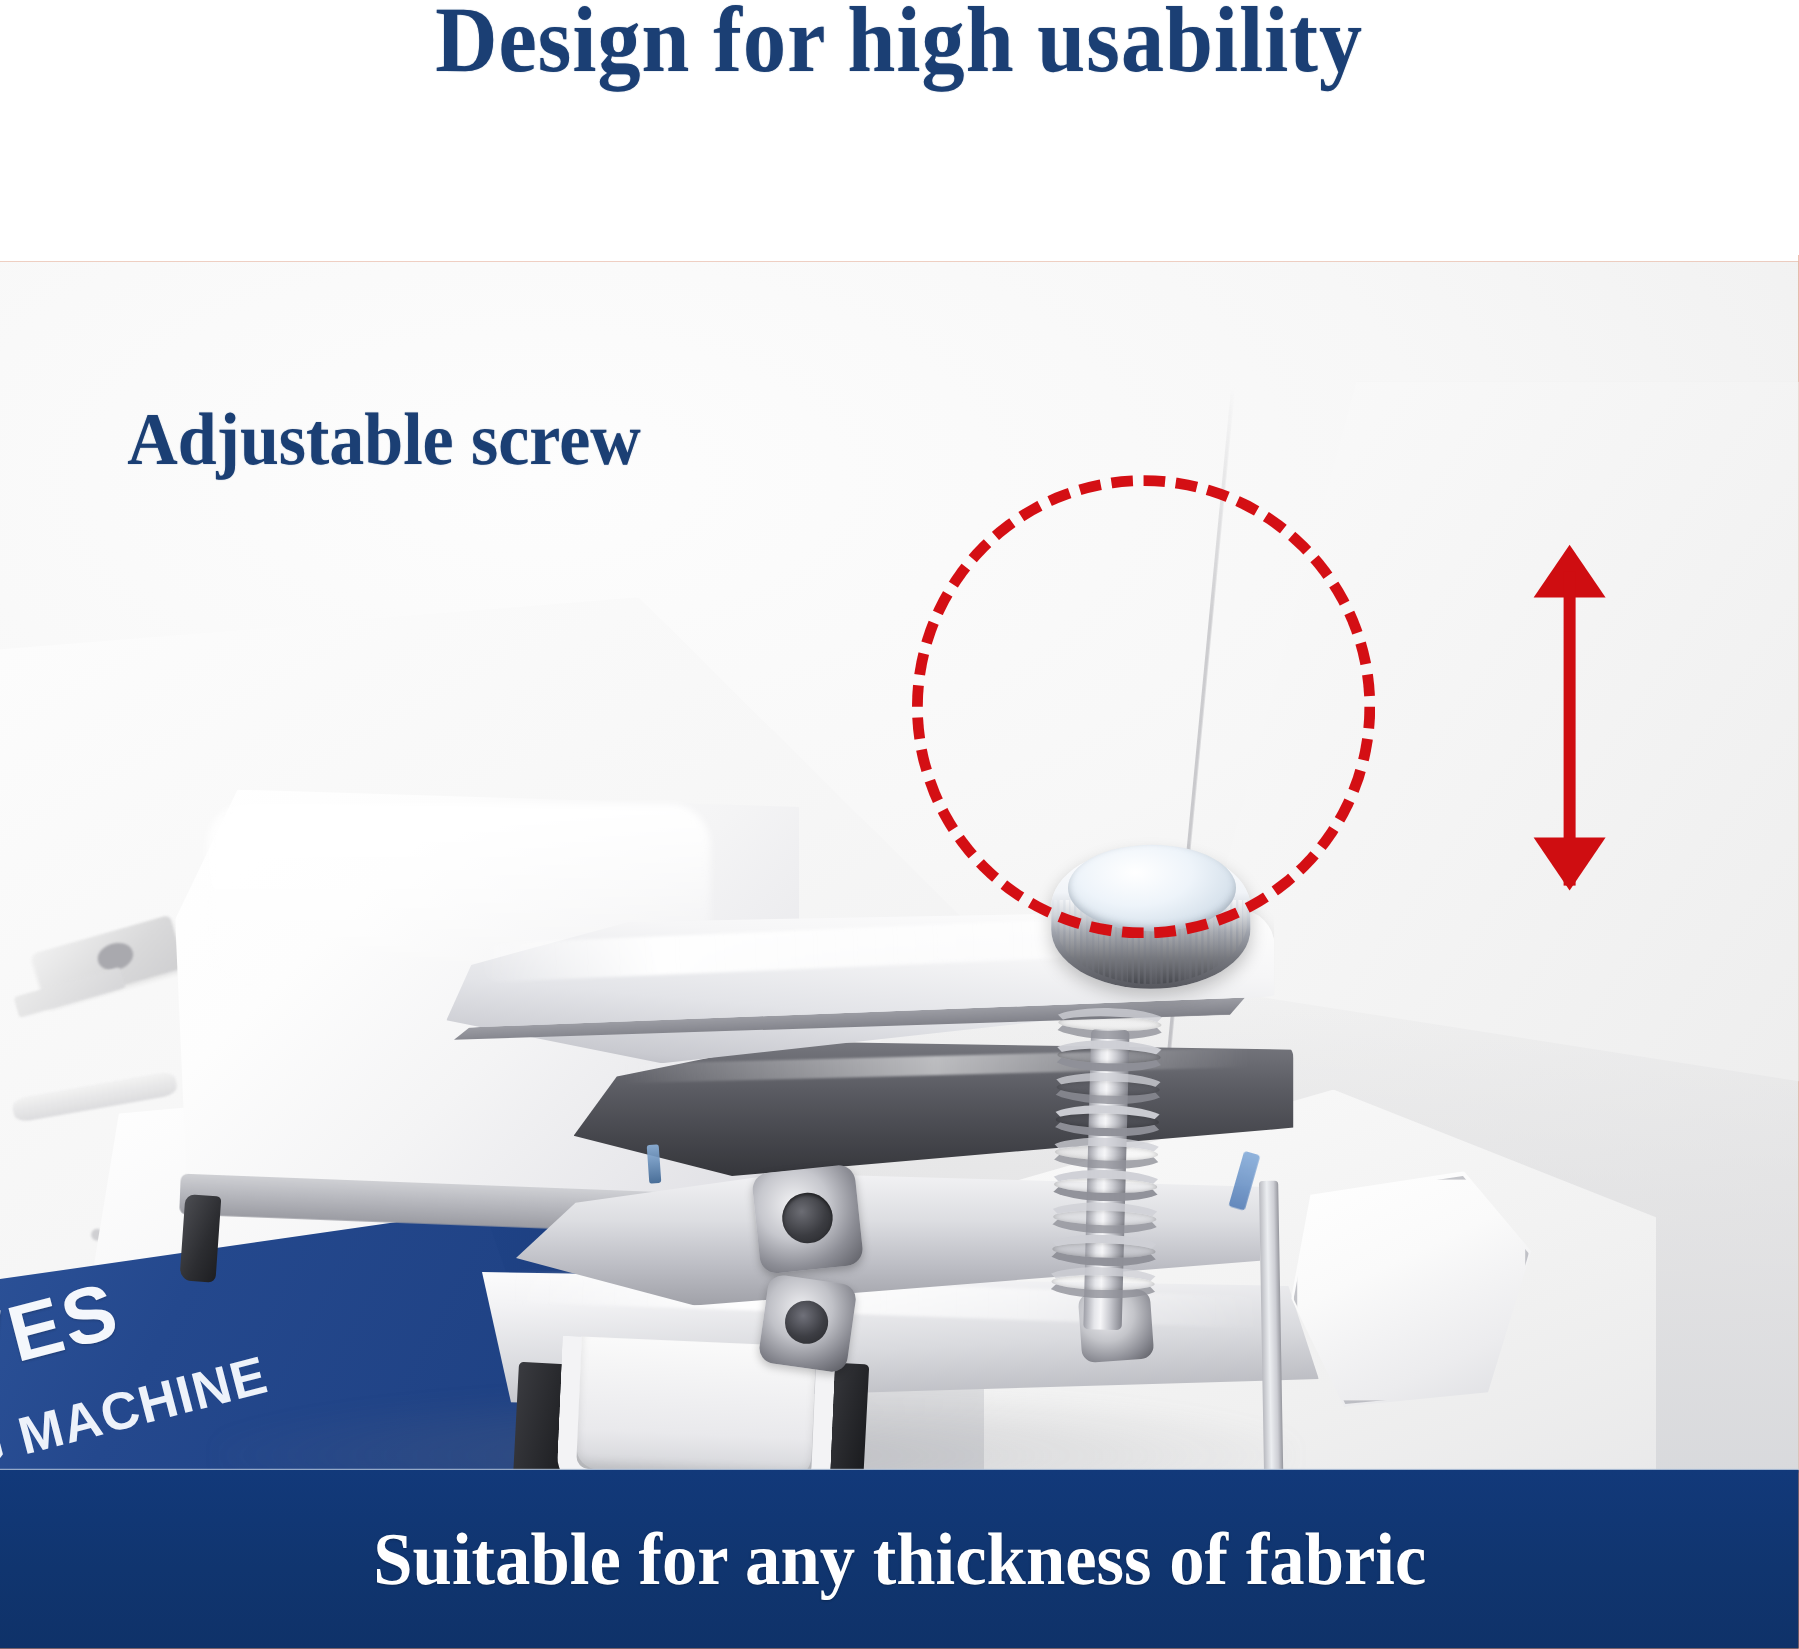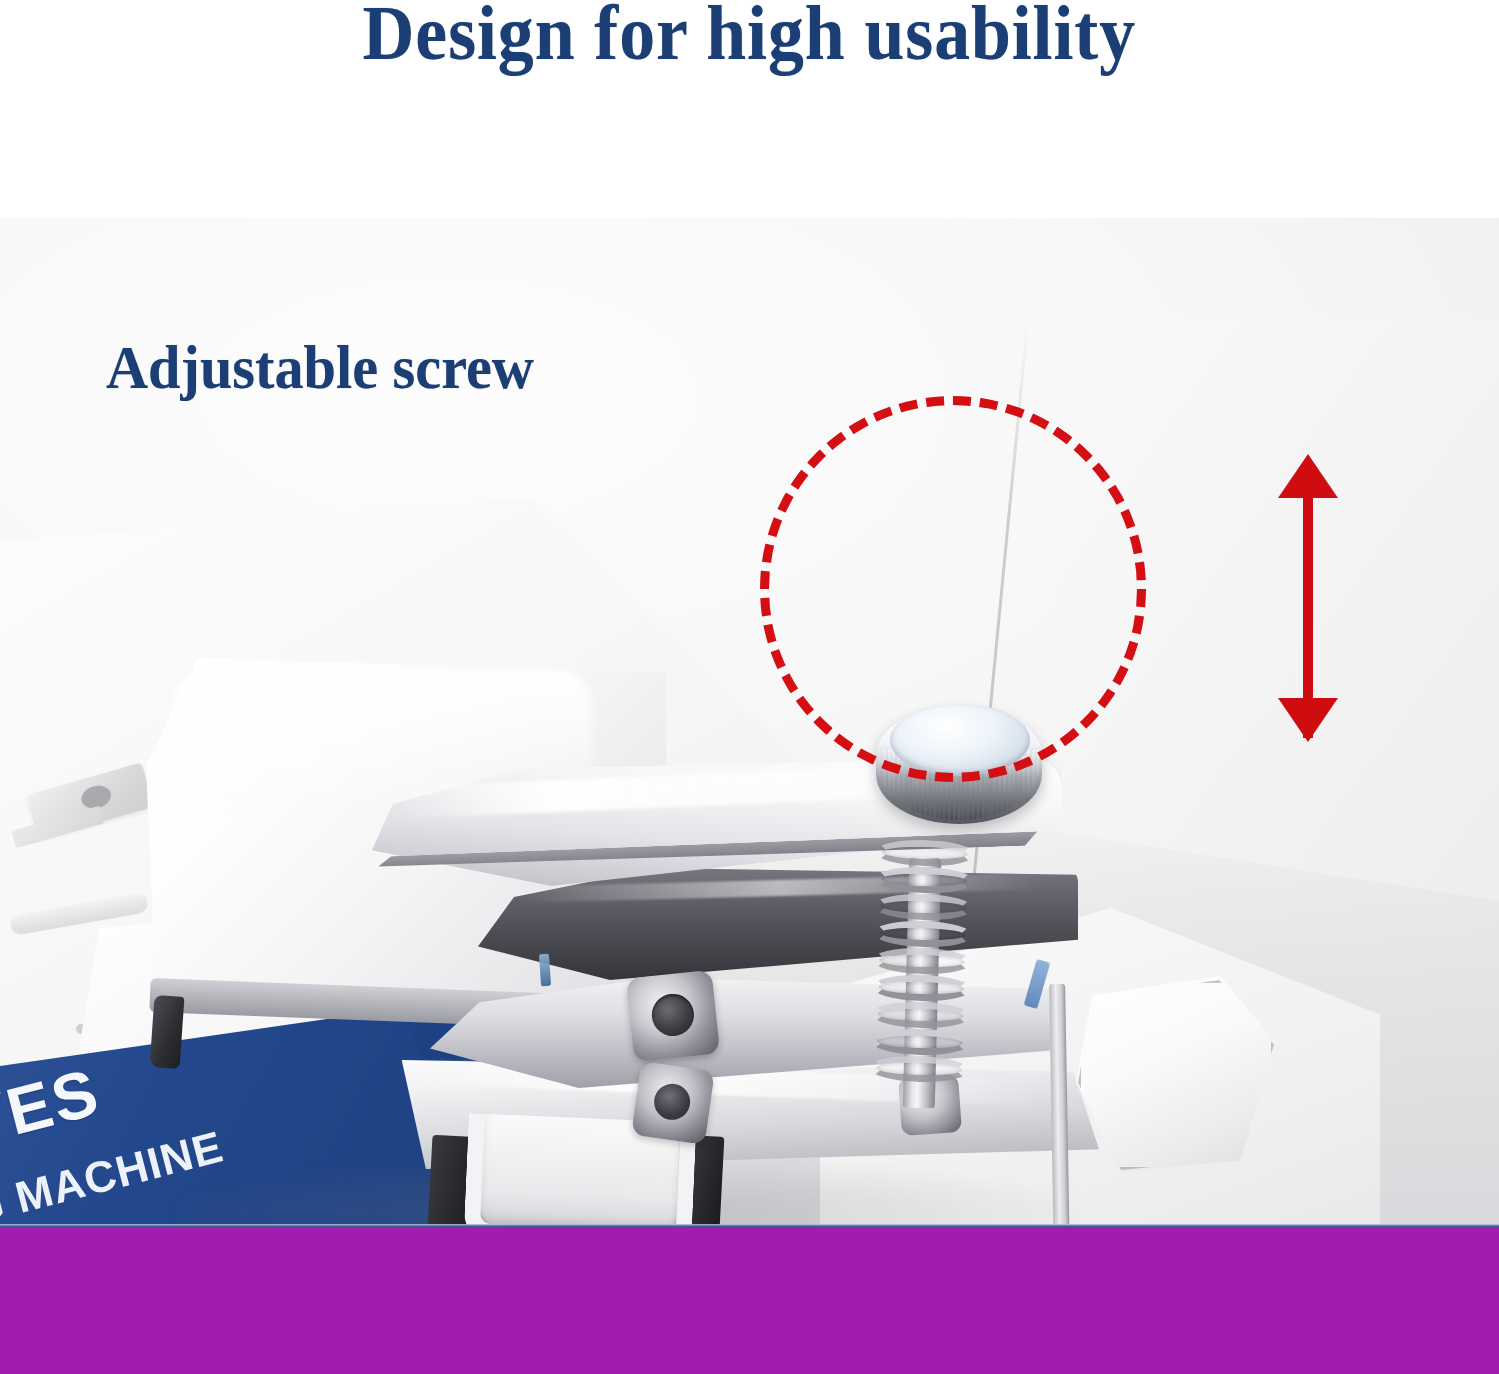--- a/index.html
+++ b/index.html
@@ -3,21 +3,21 @@
 <meta charset="utf-8">
 <style>
   * { margin:0; padding:0; box-sizing:border-box; }
   html,body { background:#fff; }
   body { font-family:"Liberation Serif", serif; }
 
   #page {
     position:relative;
     width:1499px; height:1374px;
     overflow:hidden;
-    background:#a21caf;
+    background:#c2410c;
   }
 
   
   #headline-band {
     position:absolute; left:0; top:0; width:1499px; height:218px;
     background:#ffffff;
     display:flex; align-items:flex-start; justify-content:center;
   }
   #headline-text {
     margin-top:-6px;
@@ -556,14 +556,17 @@
       <div id="label-adjustable">Adjustable screw</div>
       <div class="dashed-circle"></div>
       <div class="arrow-head-up"></div>
       <div class="arrow-line"></div>
       <div class="arrow-head-dn"></div>
     </div>
 
   </div>
 
   <div id="footer-hairline"></div>
+  <div id="footer-banner">
+    <div id="footer-text">Suitable for any thickness of fabric</div>
+  </div>
 
 </div>
 
 </body></html>

